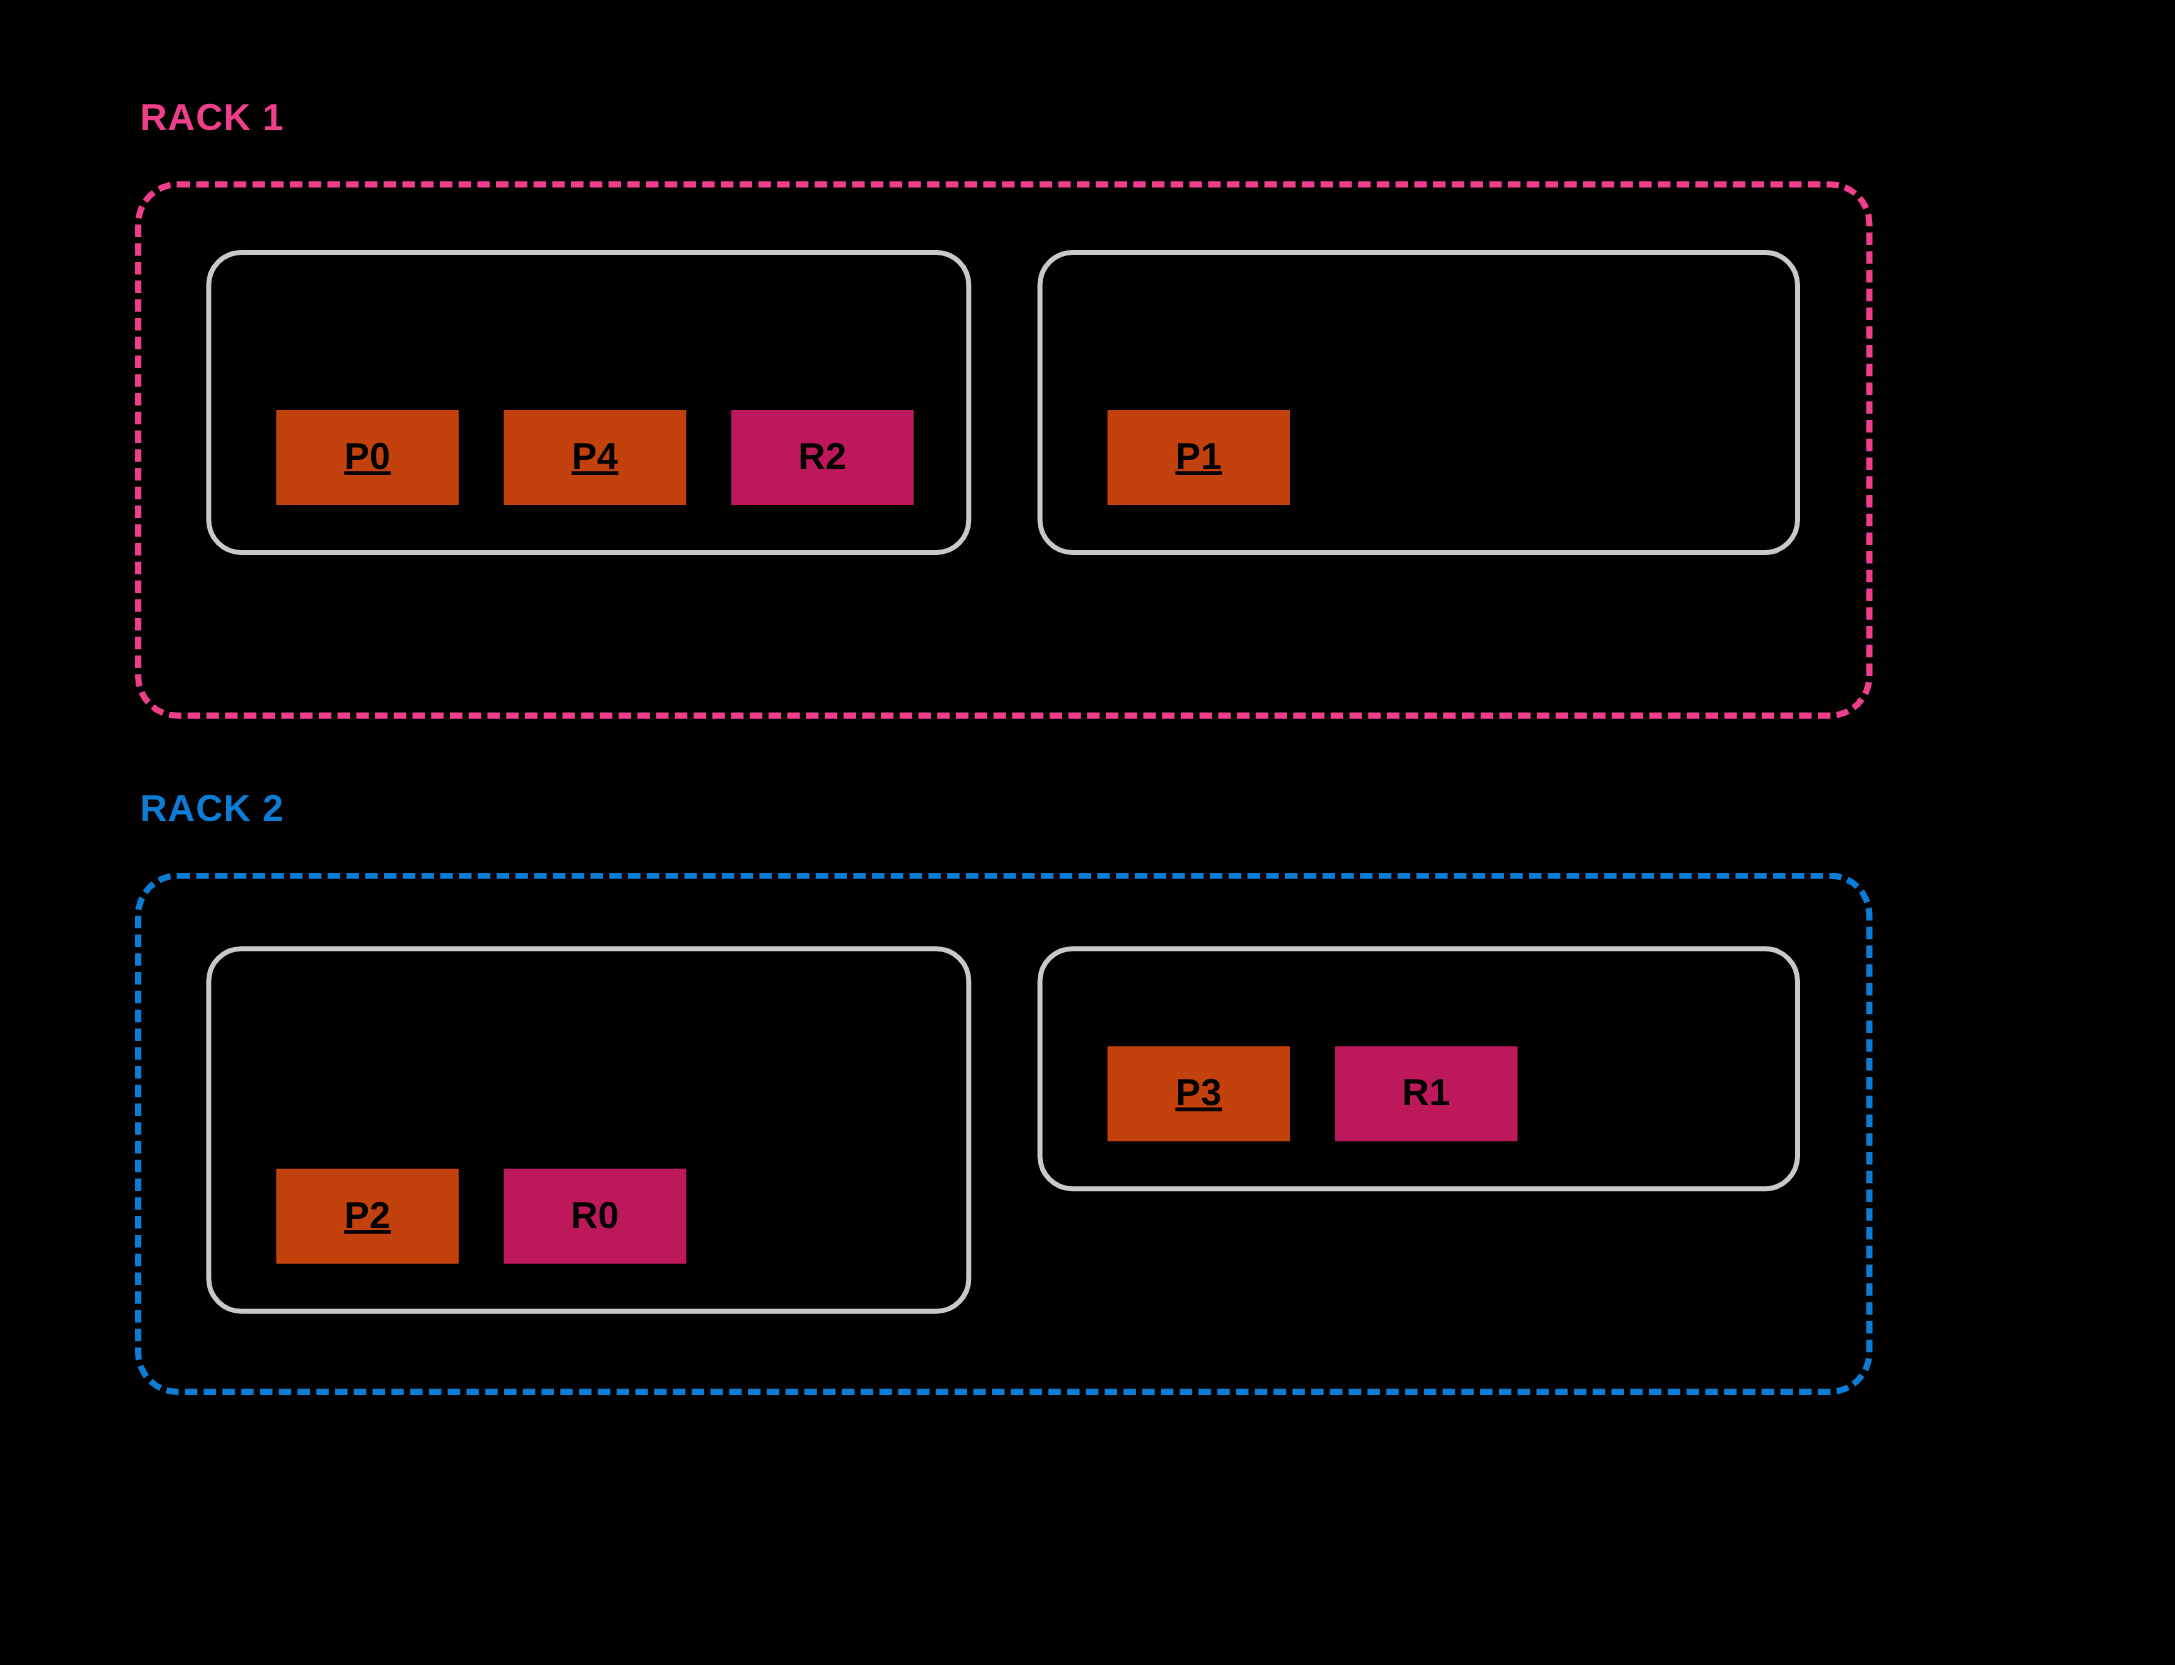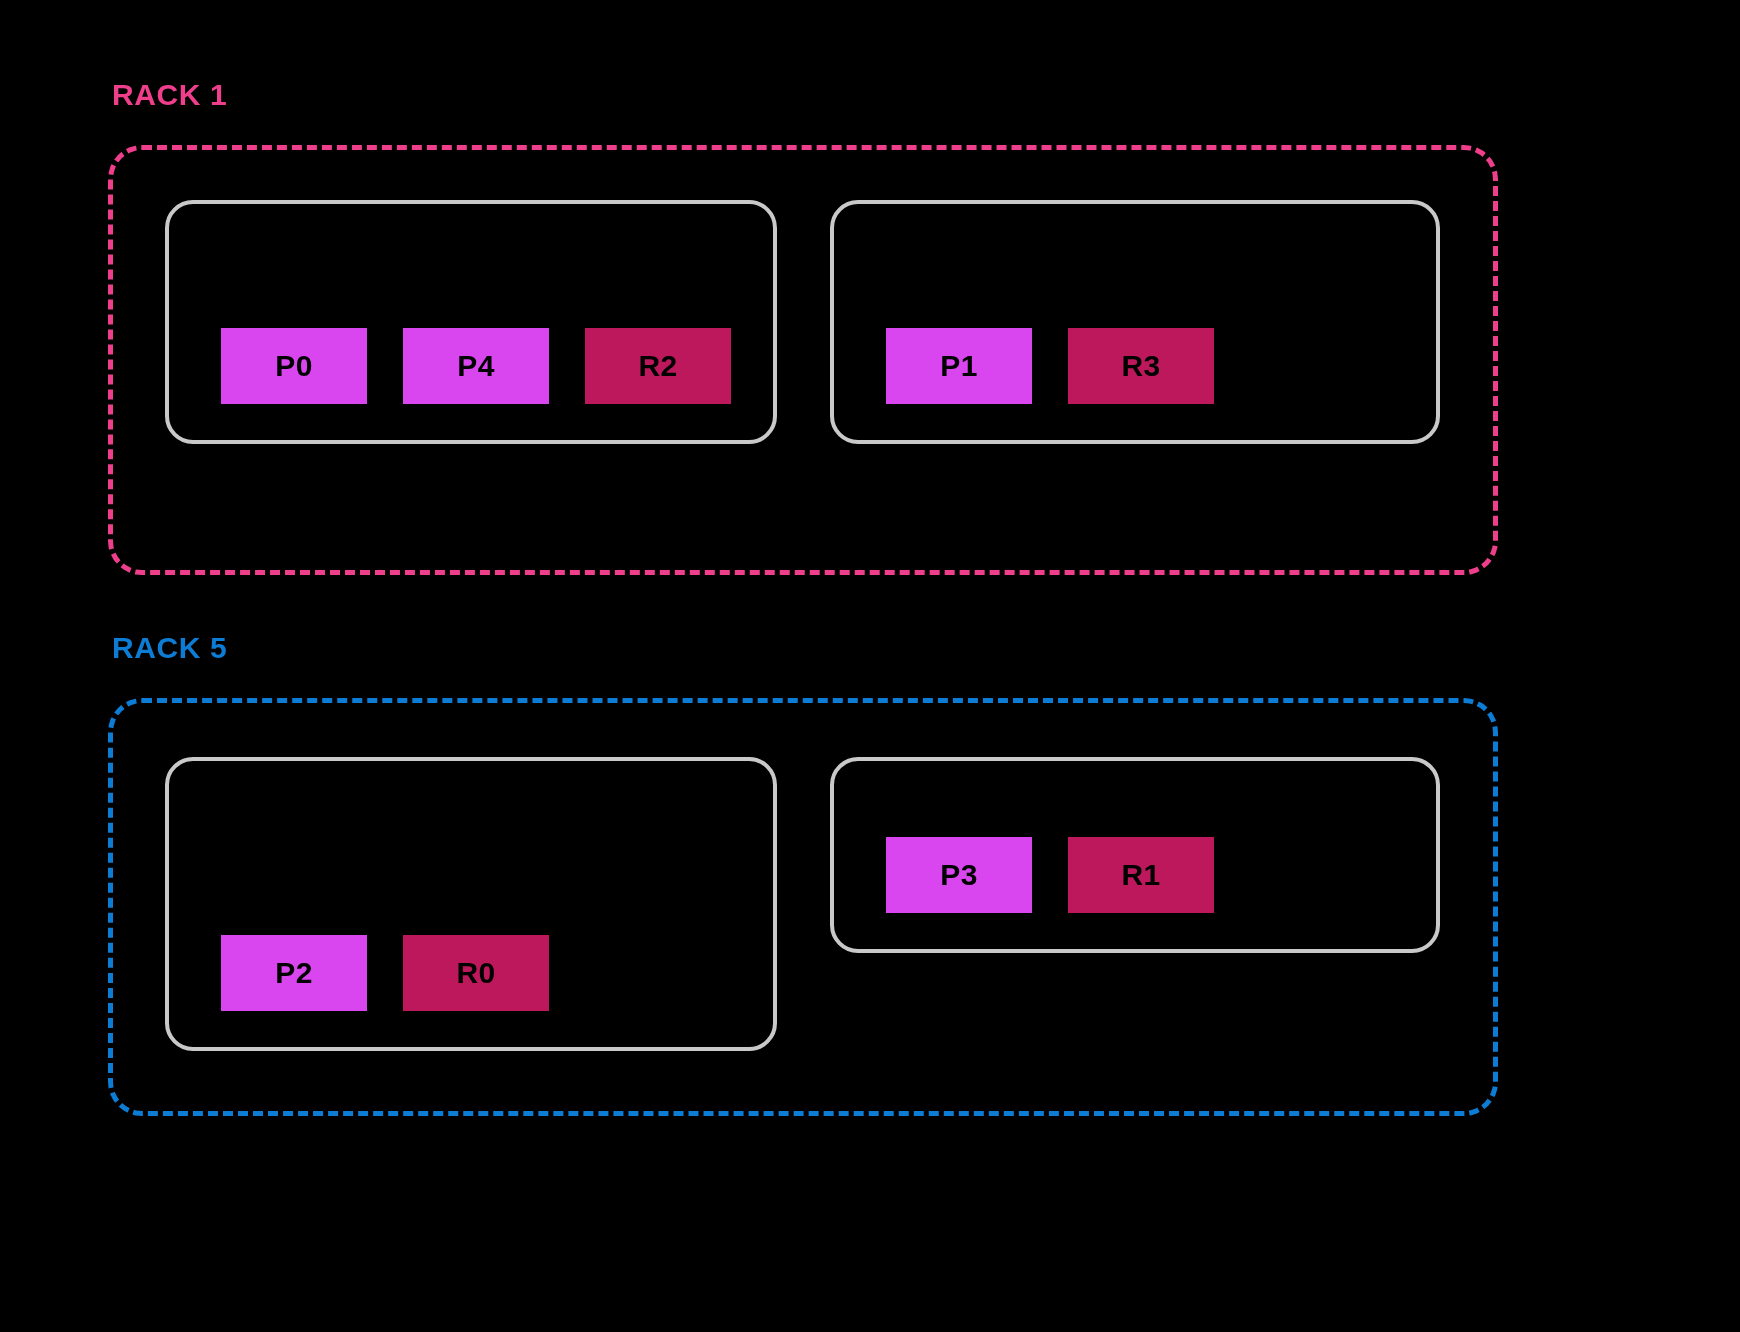--- a/index.html
+++ b/index.html
@@ -70,21 +70,21 @@
     display: flex;
     align-items: center;
     justify-content: center;
     color: #000000;
     font-size: 30px;
     font-weight: 700;
     letter-spacing: 0.3px;
     line-height: 1;
     box-sizing: border-box;
   }
-  .chip.primary { background: #d946ef; }
+  .chip.primary { background: #c2410c; text-decoration: underline; }
   .chip.replica { background: #be185d; }
 </style>
 </head>
 <body>
 
 <div id="stage">
 
   <div class="rack">
     <div class="rack-label" style="left:112px; top:80px; color:#ef3e8c;">RACK 1</div>
 
@@ -94,27 +94,26 @@
       <div class="node-inner">
         <div class="chip primary">P0</div>
         <div class="chip primary">P4</div>
         <div class="chip replica">R2</div>
       </div>
     </div>
 
     <div class="node" style="left:830px; top:200px; width:610px; height:244px;">
       <div class="node-inner">
         <div class="chip primary">P1</div>
-        <div class="chip replica">R3</div>
       </div>
     </div>
   </div>
 
   <div class="rack">
-    <div class="rack-label" style="left:112px; top:633px; color:#0c7cd5;">RACK 5</div>
+    <div class="rack-label" style="left:112px; top:633px; color:#0c7cd5;">RACK 2</div>
 
     <div class="rack-frame" style="left:108px; top:698px; width:1390px; height:418px; border-color:#0c7cd5;"></div>
 
     <div class="node" style="left:165px; top:757px; width:612px; height:294px;">
       <div class="node-inner">
         <div class="chip primary">P2</div>
         <div class="chip replica">R0</div>
       </div>
     </div>
 

